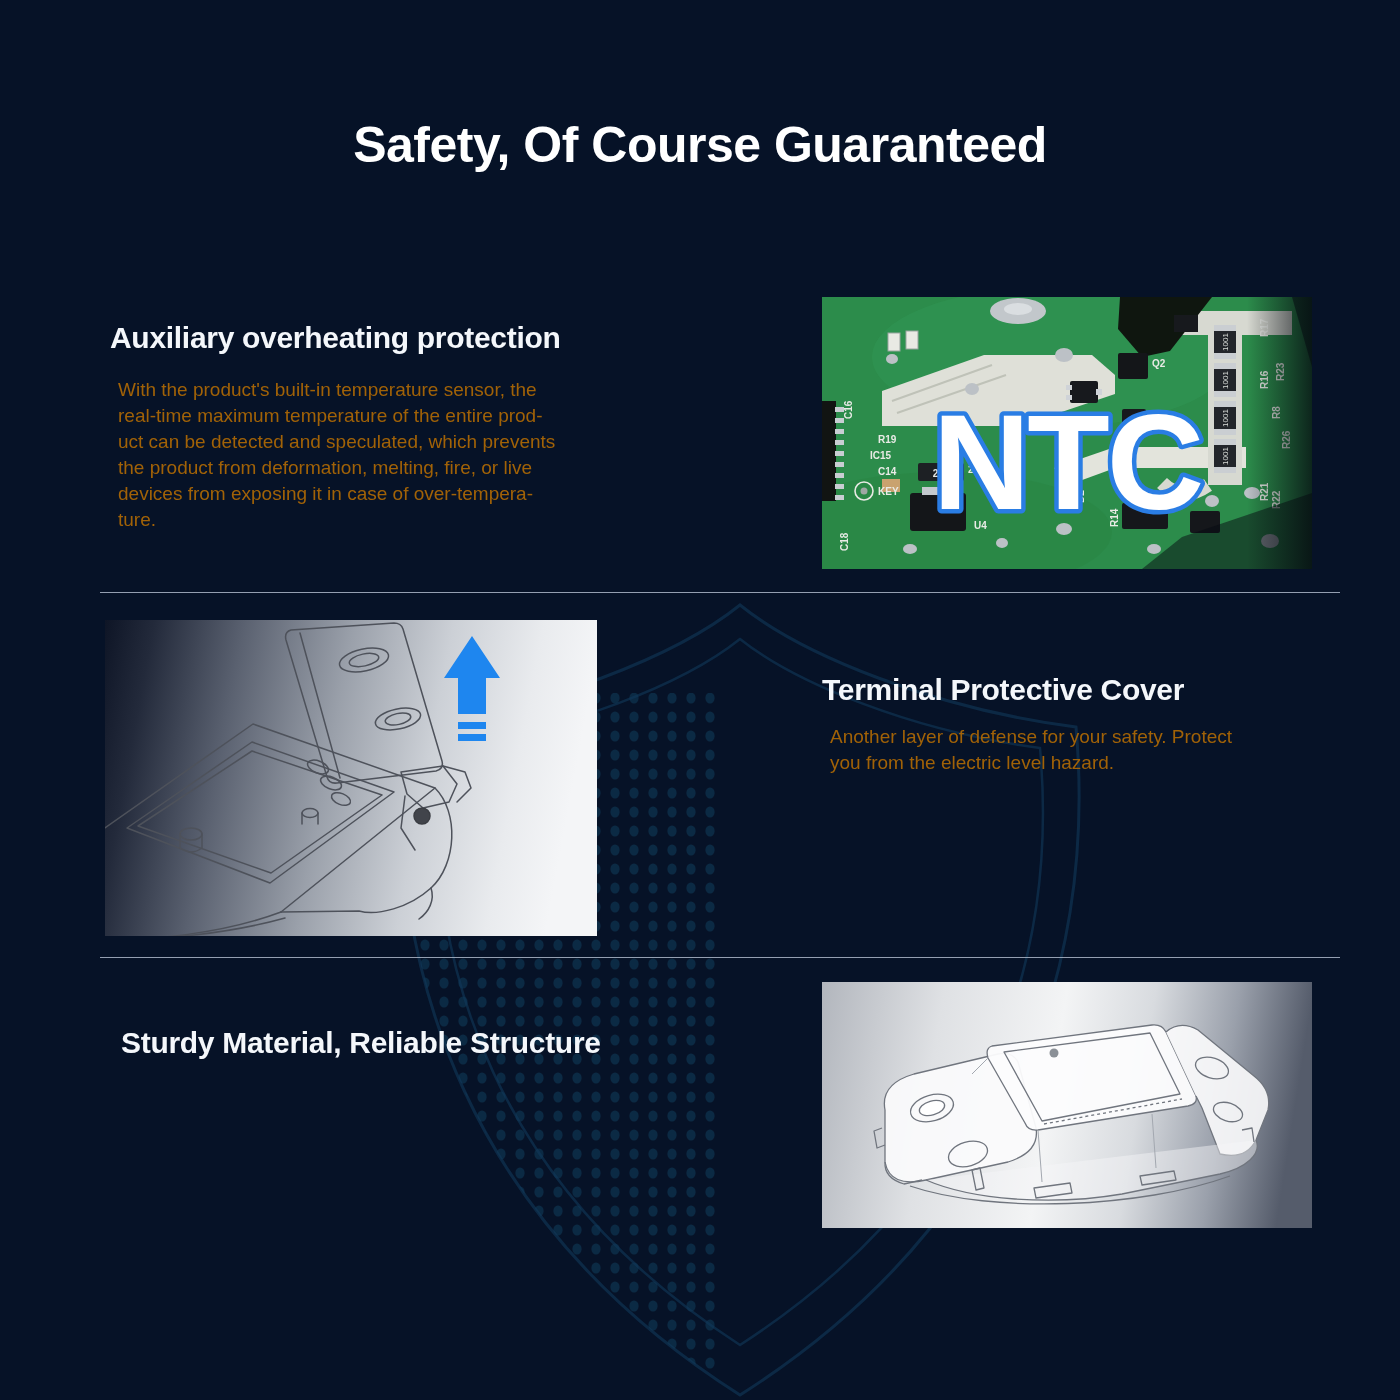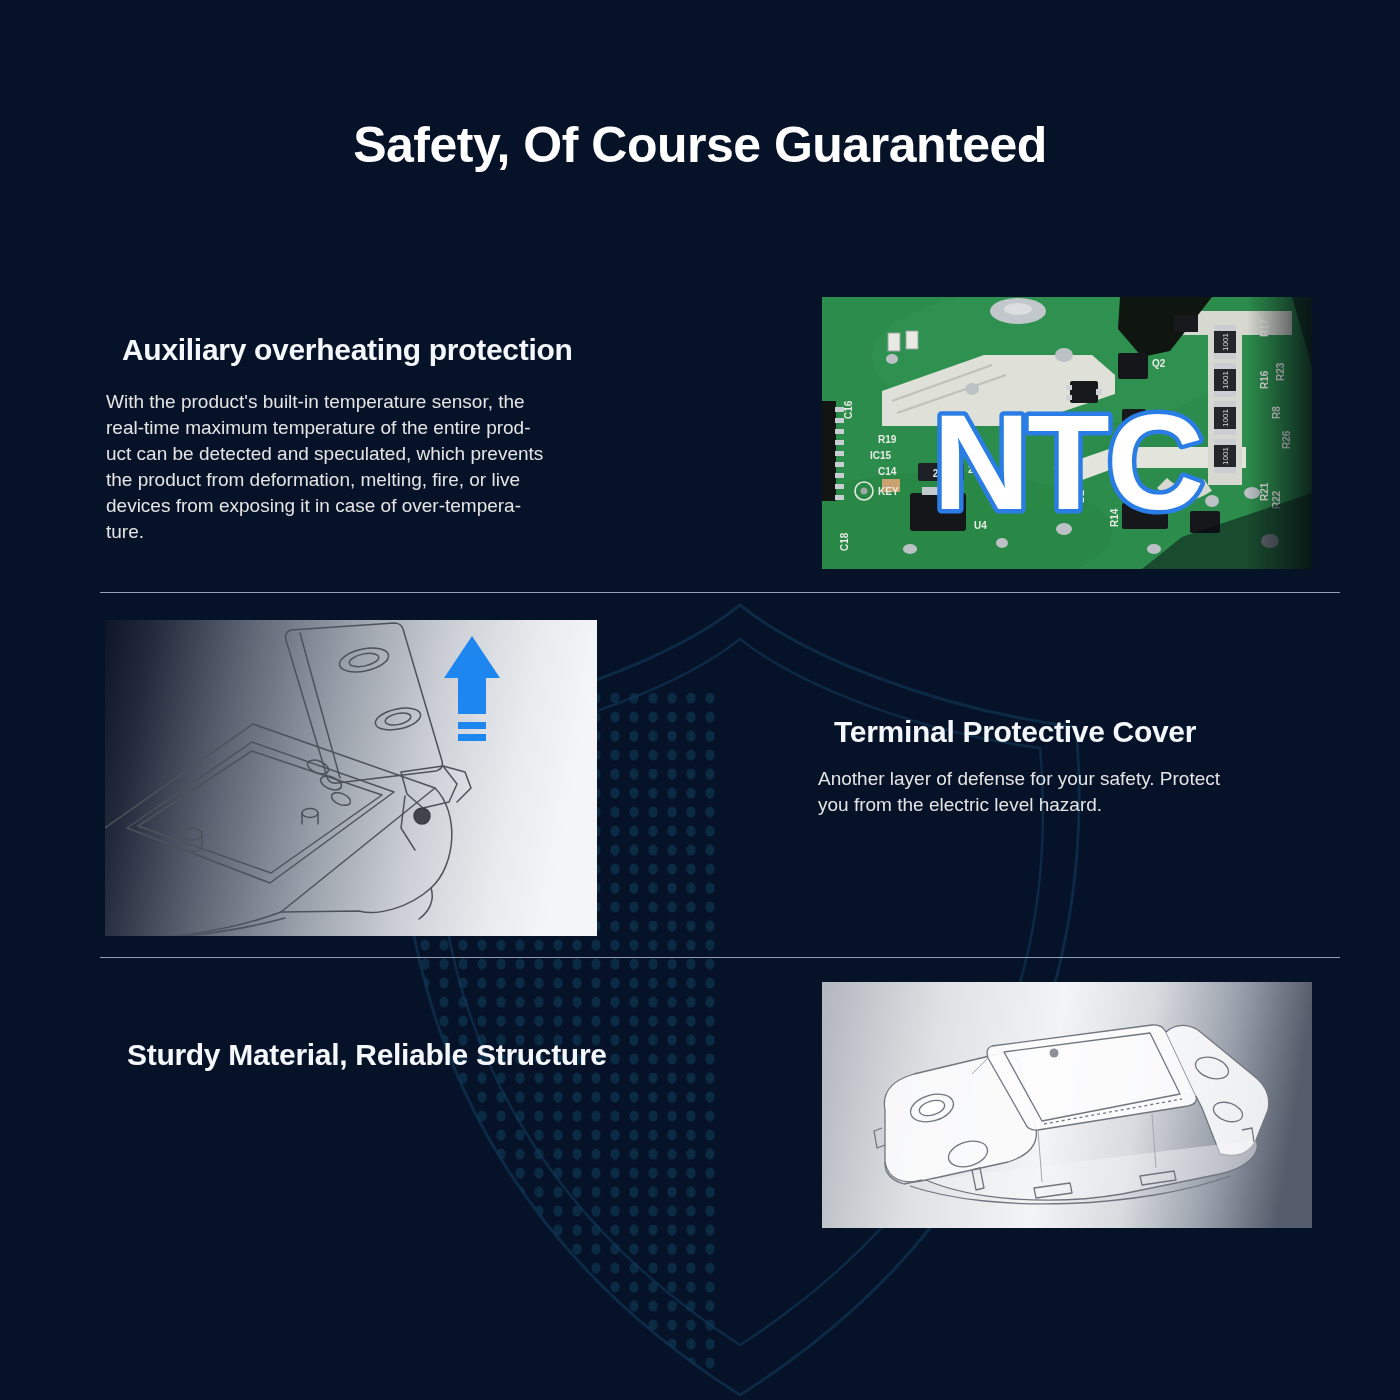--- a/index.html
+++ b/index.html
@@ -1,26 +1,26 @@
 <!DOCTYPE html>
 <html><head>
 <meta charset="utf-8">
 <style>
   html,body{margin:0;padding:0;background:#061227;}
   .page{position:relative;width:1400px;height:1400px;background:#061227;overflow:hidden;
         font-family:"Liberation Sans","DejaVu Sans",sans-serif;}
   .page-title{position:absolute;top:116px;left:0;width:100%;text-align:center;
         color:#ffffff;font-size:50px;font-weight:bold;letter-spacing:-0.5px;z-index:2;}
   .textblock{position:absolute;z-index:2;}
-  .sec-heading{margin:16px;color:#f4f7fb;font-size:30px;font-weight:bold;letter-spacing:-0.3px;line-height:36px;}
-  .sec-body{margin:16px 0 0 0;color:#e5e5e5;font-size:19px;line-height:26px;white-space:pre-line;}
+  .sec-heading{margin:4px;color:#f4f7fb;font-size:30px;font-weight:bold;letter-spacing:-0.3px;line-height:36px;}
+  .sec-body{margin:16px 0 0 12px;color:#a16207;font-size:19px;line-height:26px;white-space:pre-line;}
   #s1-text{left:106px;top:316px;width:560px;}
   #s1-text .sec-body{margin-top:21px;}
-  #s2-text{left:818px;top:698px;width:510px;}
-  #s3-text{left:111px;top:1021px;width:560px;}
+  #s2-text{left:818px;top:668px;width:510px;}
+  #s3-text{left:117px;top:1021px;width:560px;}
   .imgbox{position:absolute;overflow:hidden;z-index:2;}
   #s1-img{left:822px;top:297px;width:490px;height:272px;}
   #s2-img{left:105px;top:620px;width:492px;height:316px;}
   #s3-img{left:822px;top:982px;width:490px;height:246px;}
   .divider{position:absolute;left:100px;width:1240px;height:1px;background:#aeb8ca;opacity:0.85;z-index:1;}
   #divider-1{top:592px;}
   #divider-2{top:957px;}
   .watermark{position:absolute;left:340px;top:575px;z-index:0;}
   svg text{font-family:"Liberation Sans","DejaVu Sans",sans-serif;}
 </style>

